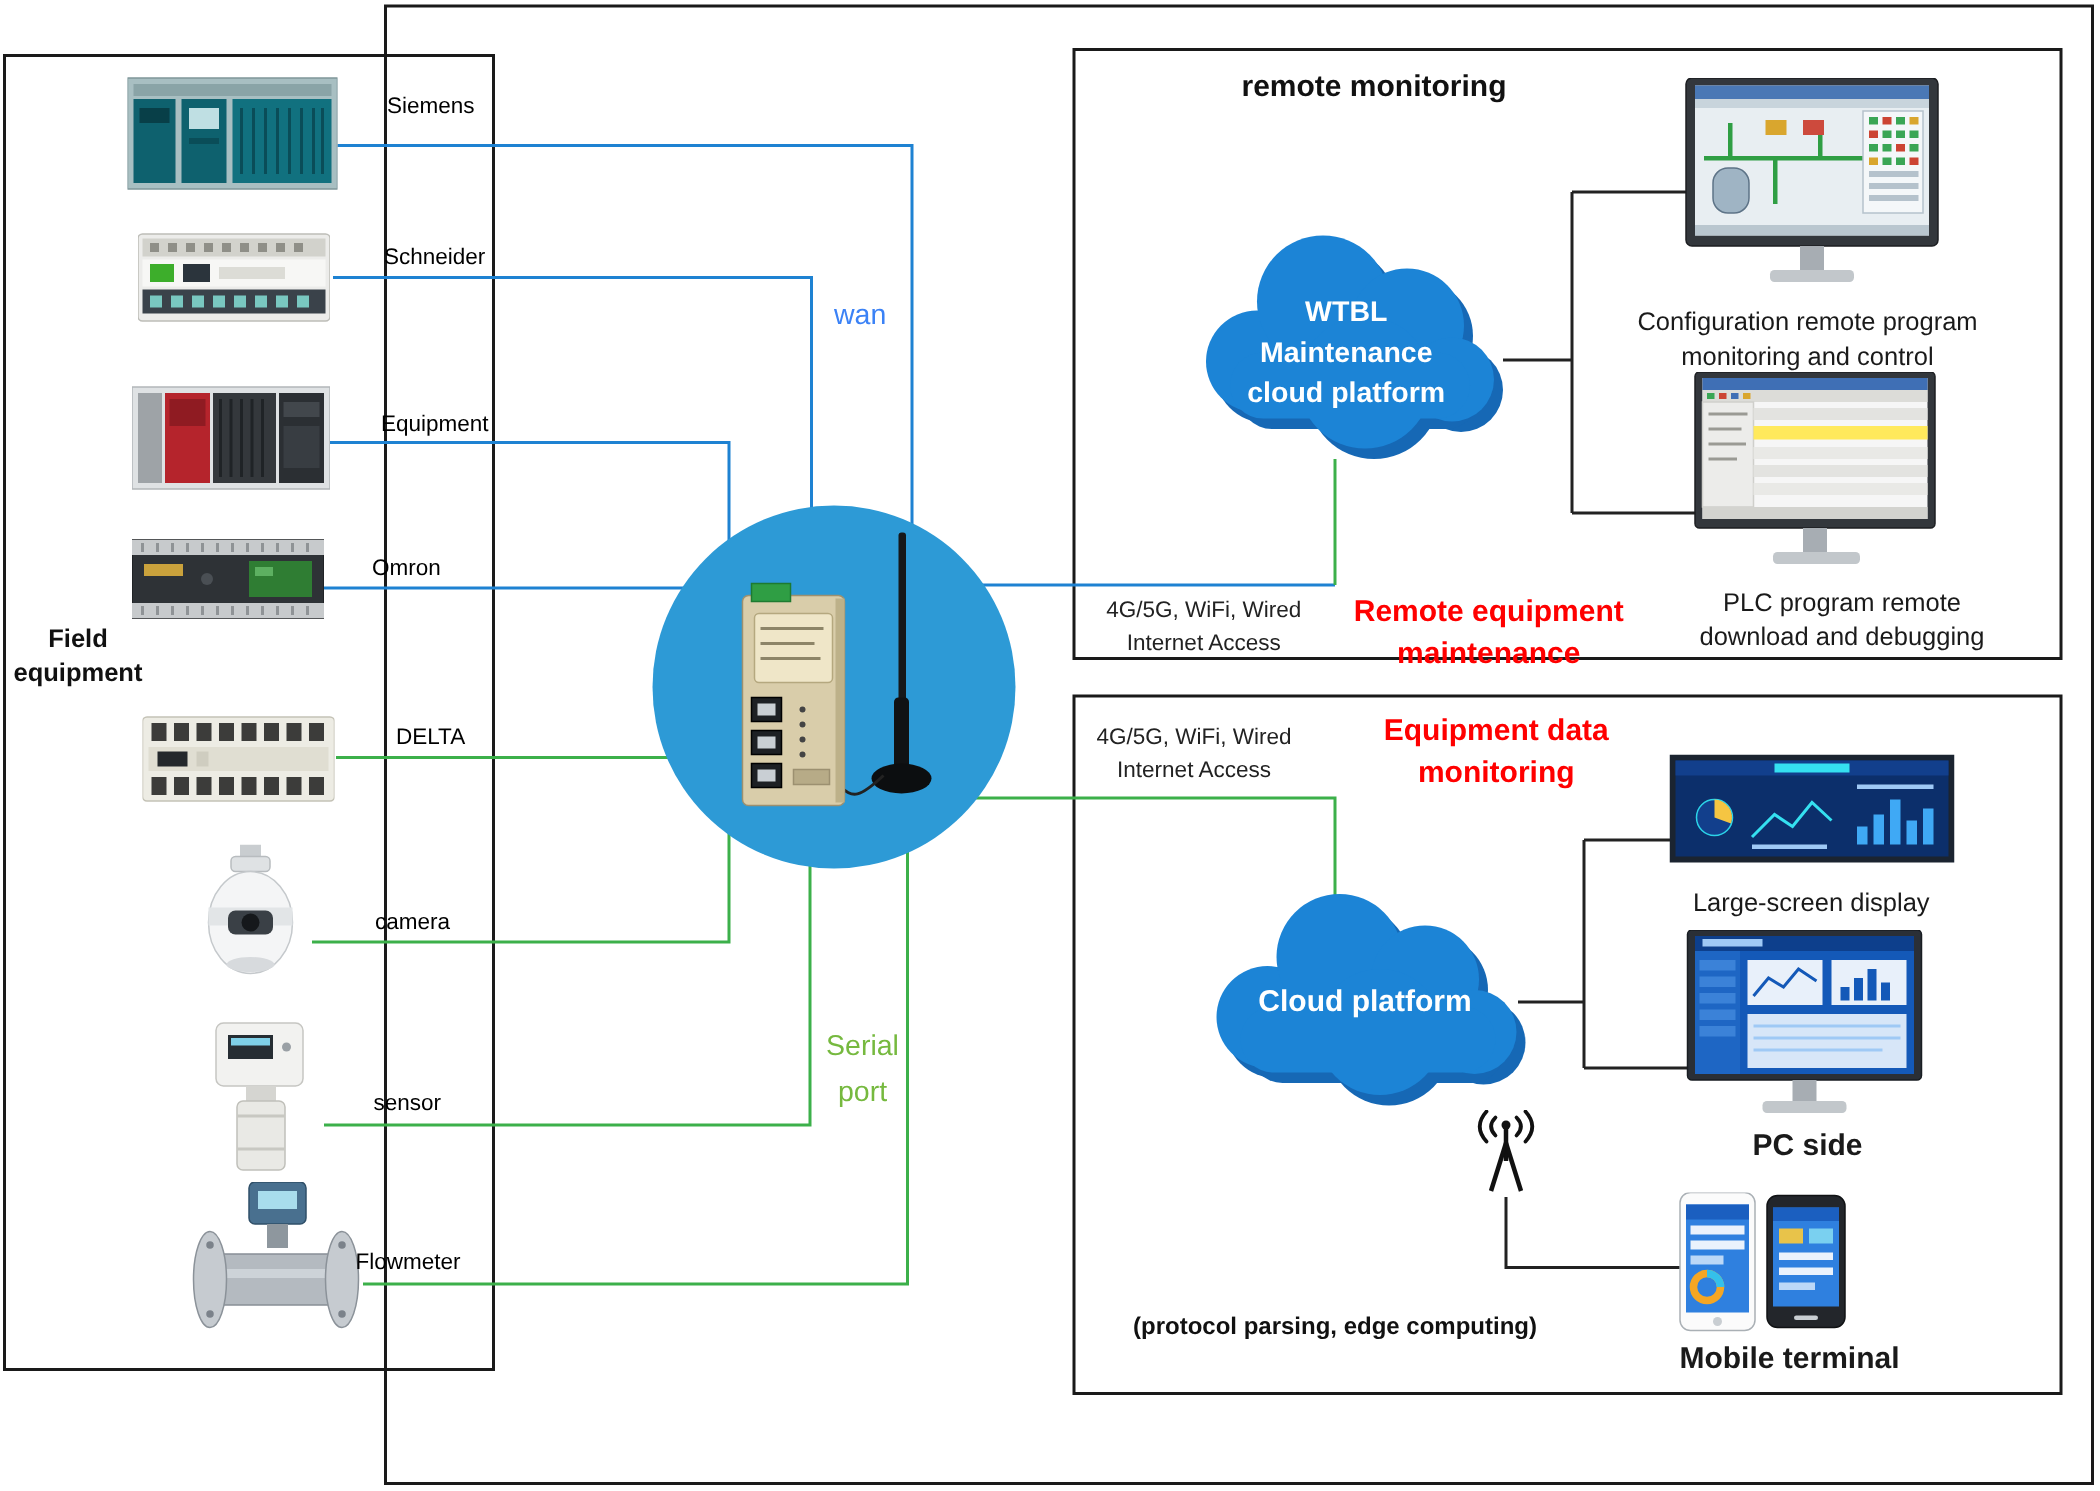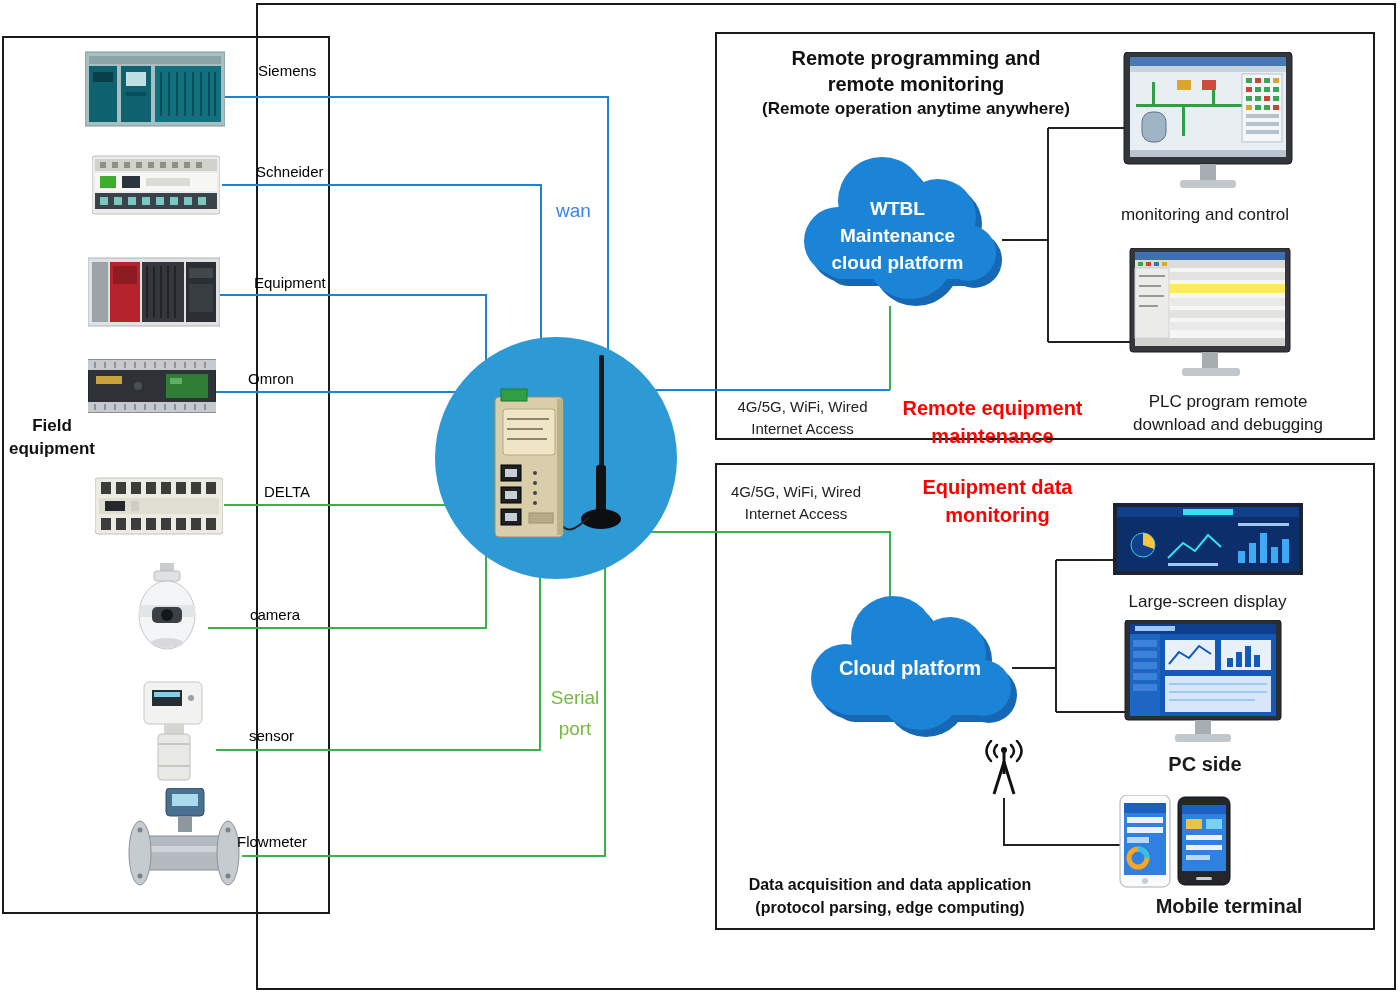--- a/index.html
+++ b/index.html
@@ -280,23 +280,21 @@
       <rect x="56" y="166" width="24" height="10" fill="#b7ab87" stroke="#9c9070"></rect>
       <circle cx="62" cy="126" r="2" fill="#444"></circle>
         <circle cx="62" cy="136" r="2" fill="#444"></circle>
       <circle cx="62" cy="146" r="2" fill="#444"></circle>
         <circle cx="62" cy="156" r="2" fill="#444"></circle>
     </svg>
   </div>
 
   <div class="abs box" style="left:715px;top:32px;width:660px;height:408px;"></div>
   <div class="abs z3 box-title" style="left:740px;top:45px;width:352px;">
-    <div>Remote programming and</div>
     <div>remote monitoring</div>
-    <div class="box-subtitle">(Remote operation anytime anywhere)</div>
   </div>
 
   <div class="abs z2" style="left:790px;top:143px;width:215px;height:170px;">
     <svg viewBox="0 0 215 170" width="215" height="170">
       <g fill="#1668b5" transform="translate(6,7)">
         <circle cx="48" cy="98" r="34"></circle>
           <circle cx="92" cy="58" r="44"></circle>
           <circle cx="148" cy="74" r="38"></circle>
         <circle cx="178" cy="110" r="28"></circle>
           <circle cx="120" cy="112" r="44"></circle>
@@ -352,20 +350,21 @@
         <rect x="124" y="62" width="33" height="4" fill="#b5c2cc"></rect>
           <rect x="124" y="70" width="33" height="4" fill="#b5c2cc"></rect>
           <rect x="124" y="78" width="33" height="4" fill="#b5c2cc"></rect>
       </g>
       <rect x="8" y="98" width="156" height="7" fill="#b9c6cf"></rect>
       <rect x="78" y="112" width="16" height="16" fill="#a7adb3"></rect>
       <rect x="58" y="128" width="56" height="8" rx="3" fill="#c2c7cb"></rect>
     </svg>
   </div>
   <div class="abs z3 caption" style="left:1060px;top:203px;width:290px;">
+    <div>Configuration remote program</div>
     <div>monitoring and control</div>
   </div>
 
   <div class="abs z2" style="left:1128px;top:248px;width:165px;height:140px;">
     <svg viewBox="0 0 165 140" width="165" height="140">
       <rect x="2" y="0" width="160" height="104" rx="3" fill="#33373c" stroke="#1c1e21"></rect>
       <rect x="7" y="4" width="150" height="94" fill="#f6f6f6"></rect>
       <rect x="7" y="4" width="150" height="8" fill="#3f6fb5"></rect>
       <rect x="7" y="12" width="150" height="8" fill="#dcdcd8"></rect>
       <g>
@@ -522,20 +521,19 @@
       <rect x="64" y="10" width="44" height="66" fill="#2f80df"></rect>
       <rect x="64" y="10" width="44" height="9" fill="#1b5fc0"></rect>
       <rect x="68" y="24" width="16" height="10" fill="#e8c34a"></rect>
       <rect x="88" y="24" width="16" height="10" fill="#7ad0f0"></rect>
       <rect x="68" y="40" width="36" height="5" fill="#eaf2fc"></rect>
       <rect x="68" y="50" width="36" height="5" fill="#eaf2fc"></rect>
       <rect x="68" y="60" width="24" height="5" fill="#bcd8f7"></rect>
       <rect x="78" y="82" width="16" height="3" rx="1.5" fill="#c9ced2"></rect>
     </svg>
   </div>
-  <div class="abs z3 caption caption-lg" style="left:1134px;top:895px;width:190px;">Mobile terminal</div>
+  <div class="abs z3 caption caption-lg" style="left:1098px;top:895px;width:190px;">Mobile terminal</div>
 
   <div class="abs z3 bottom-note" style="left:725px;top:873px;width:330px;">
-    <div>Data acquisition and data application</div>
     <div>(protocol parsing, edge computing)</div>
   </div>
 
 </div>
 
 </body></html>

